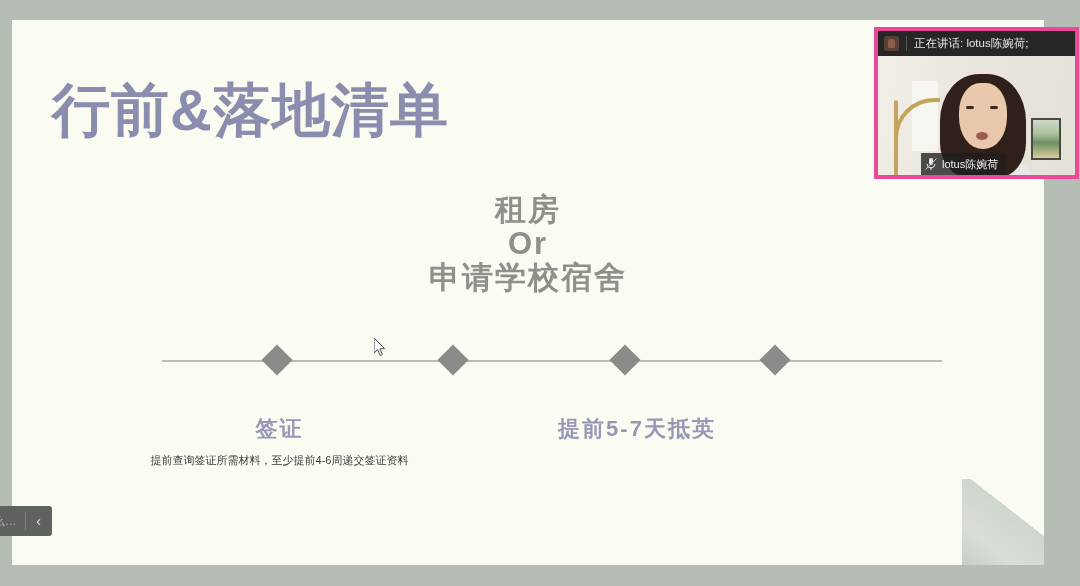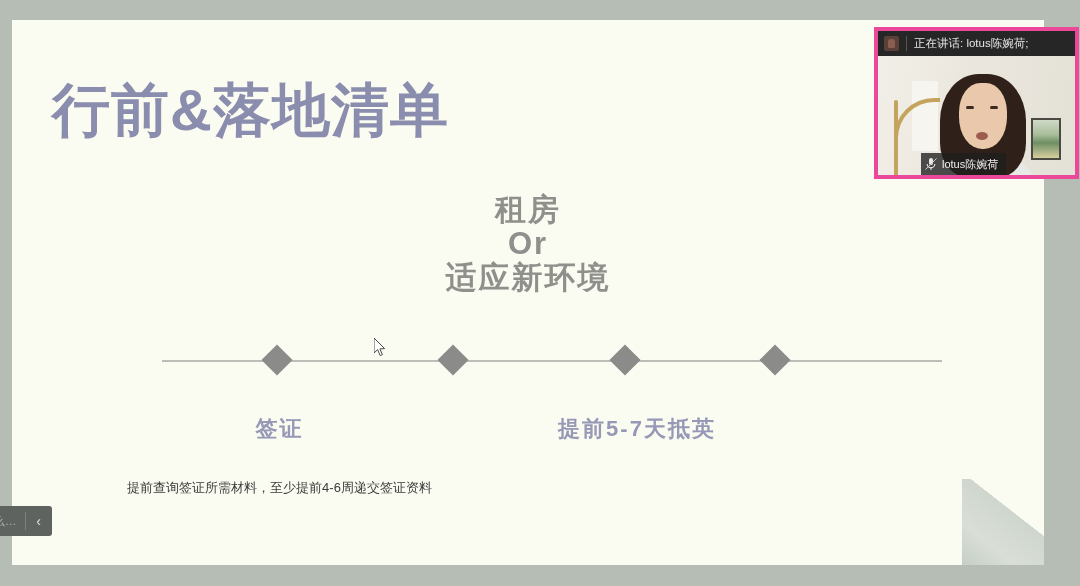--- a/index.html
+++ b/index.html
@@ -94,22 +94,22 @@
   .section { position: absolute; text-align: center; }
 
   .section-title {
     font-size: 22px;
     font-weight: bold;
     color: #9698b6;
     letter-spacing: 2px;
     line-height: 32px;
   }
   .section-body {
-    margin-top: 28px;
-    font-size: 13px;
+    margin-top: 0;
+    font-size: 11px;
     color: #3b3b3b;
     line-height: 30px;
   }
 
   #section-visa { left: 115px; top: 393px; width: 305px; }
   #section-arrive { left: 480px; top: 393px; width: 290px; }
 
   
   #cursor {
     position: absolute;
@@ -310,21 +310,21 @@
 
 <div id="slide">
 
   <div id="page-curl"></div>
 
   <div id="slide-title">行前&amp;落地清单</div>
 
   <div id="center-block">
     <div>租房</div>
     <div id="center-line-2">Or</div>
-    <div>适应新环境</div>
+    <div>申请学校宿舍</div>
   </div>
 
   <div id="timeline">
     <div class="diamond" style="left:14.8%"></div>
     <div class="diamond" style="left:37.3%"></div>
     <div class="diamond" style="left:59.4%"></div>
     <div class="diamond" style="left:78.6%"></div>
   </div>
 
   <div class="section" id="section-visa">

